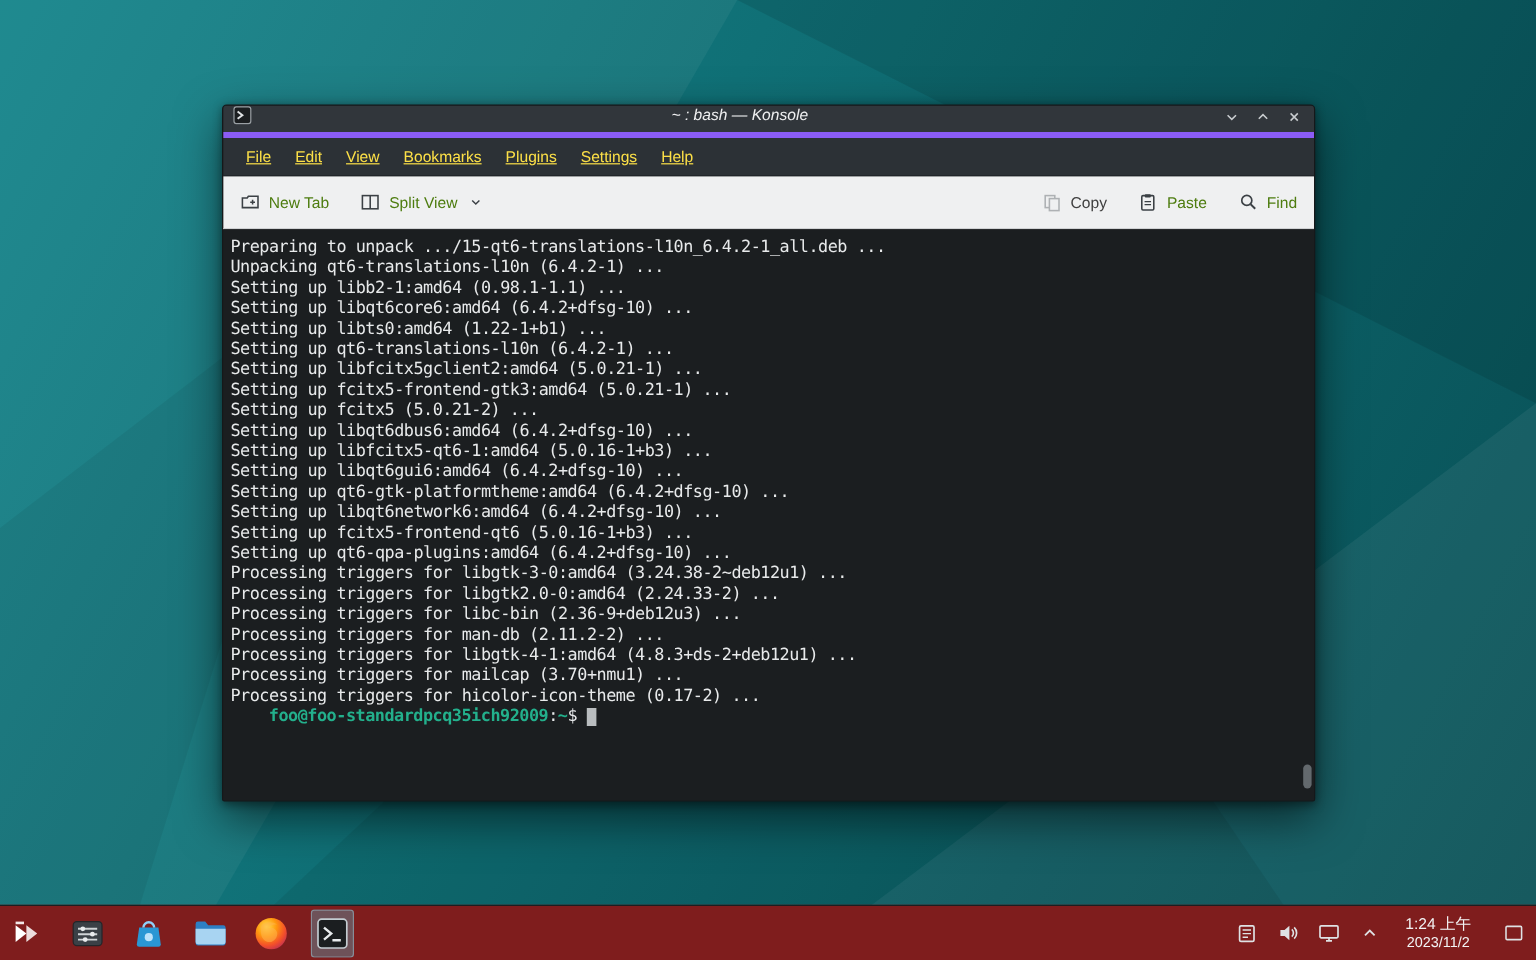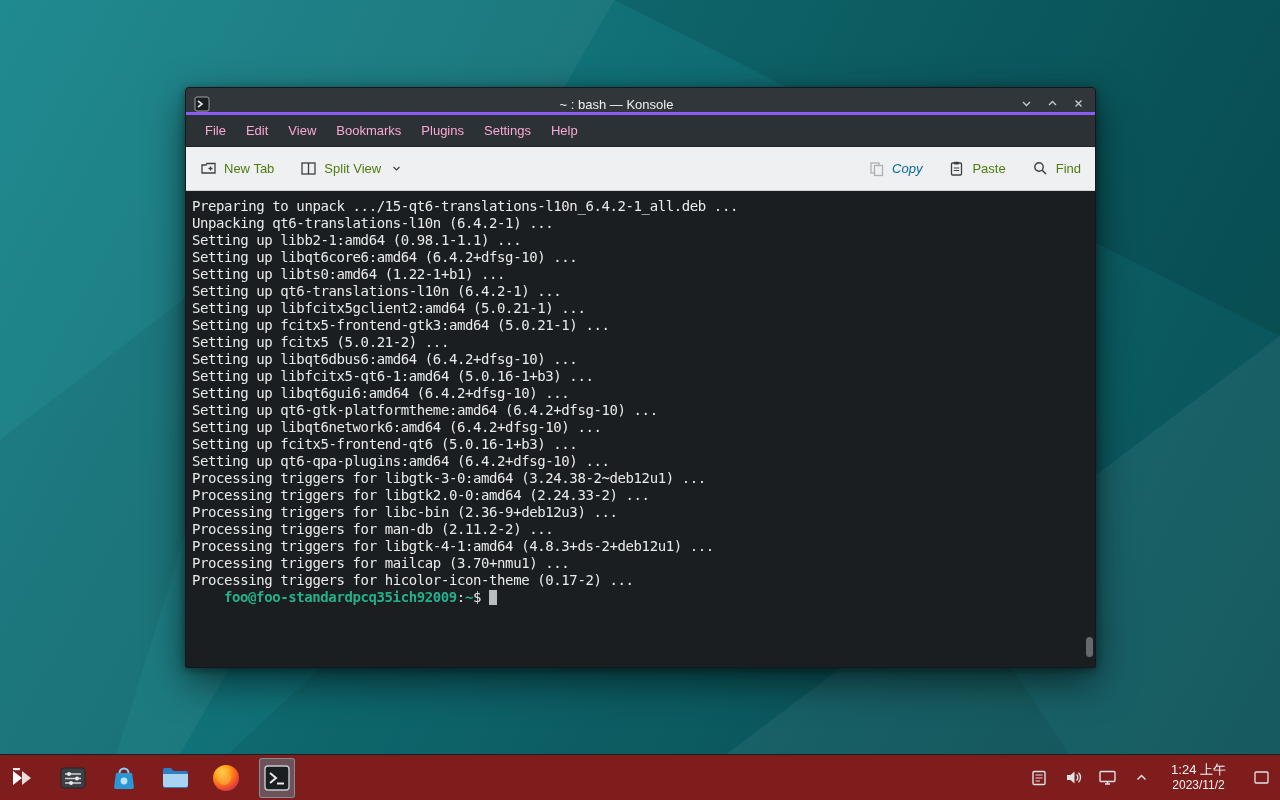--- a/index.html
+++ b/index.html
@@ -14,38 +14,38 @@
   .bg-tri3 { clip-path:polygon(100% 42%,100% 100%,52% 100%); background:rgba(255,255,255,0.06); }
   .bg-tri4 { clip-path:polygon(14% 100%,58% 34%,86% 100%); background:rgba(0,0,0,0.07); }
   .bg-tri5 { clip-path:polygon(0 55%,22% 28%,8% 100%,0 100%); background:rgba(0,0,0,0.06); }
 
   
   .window { position:absolute; left:185px; top:87px; width:911px; height:581px;
             background:#1b1e20; border:1px solid #15181a; border-radius:4px 4px 2px 2px;
             box-shadow:0 14px 38px rgba(0,0,0,0.55), 0 2px 8px rgba(0,0,0,0.4);
             display:flex; flex-direction:column; overflow:hidden; }
 
-  .titlebar { height:27px; background:#31363b; display:flex; align-items:flex-end;
-              padding:0 8px; flex:0 0 auto; border-bottom:3px solid #8b5cf6; }
+  .titlebar { height:27px; background:#31363b; display:flex; align-items:flex-start;
+              padding:0 8px; flex:0 0 auto; border-bottom:5px solid #8b5cf6;font-style:italic; }
   .titlebar-icon { width:16px; height:16px; margin-right:6px; flex:0 0 auto; }
   .title-text { flex:1; text-align:center; color:#eff0f1; font-size:13px; }
   .win-btns { display:flex; gap:8px; align-items:center; }
   .win-btn { width:18px; height:18px; display:flex; align-items:center; justify-content:center;
              cursor:default; border-radius:9px; }
   .win-btn svg { display:block; }
 
   .menubar { height:32px; background:#2c3136; display:flex; align-items:center;
              padding:0 10px; gap:2px; flex:0 0 auto; border-bottom:1px solid #202428; }
-  .menu-item { color:#f9a8d4; font-size:13px; padding:4px 9px; border-radius:3px; }
+  .menu-item { color:#fde047; font-size:13px; padding:4px 9px; border-radius:3px;text-decoration:underline; }
 
   .toolbar { height:44px; background:#eff0f1; display:flex; align-items:center;
              padding:0 14px; gap:26px; flex:0 0 auto; border-bottom:1px solid #d0d2d4; }
   .tool-btn { display:flex; align-items:center; gap:7px; color:#4d7c0f; font-size:13px; }
   .tool-btn svg { display:block; }
-  .tool-btn.disabled { color:#0369a1;font-style:italic; }
+  .tool-btn.disabled { color:#404040; }
   .tool-spacer { margin-left:auto; }
   .chev-down { margin-left:3px; }
 
   
   .terminal { position:relative; flex:1; background:#1b1e20; overflow:hidden;
               font-family:"DejaVu Sans Mono", monospace; font-size:14px; line-height:17px;
               color:#e8eaeb; padding:7px 14px 11px 6px; }
   .term-line { white-space:pre; letter-spacing:-0.4px; }
   .prompt-line { white-space:pre; letter-spacing:-0.4px; display:flex; align-items:center;margin-left:32px; }
   .p-user { color:#23b08c; font-weight:bold; }

